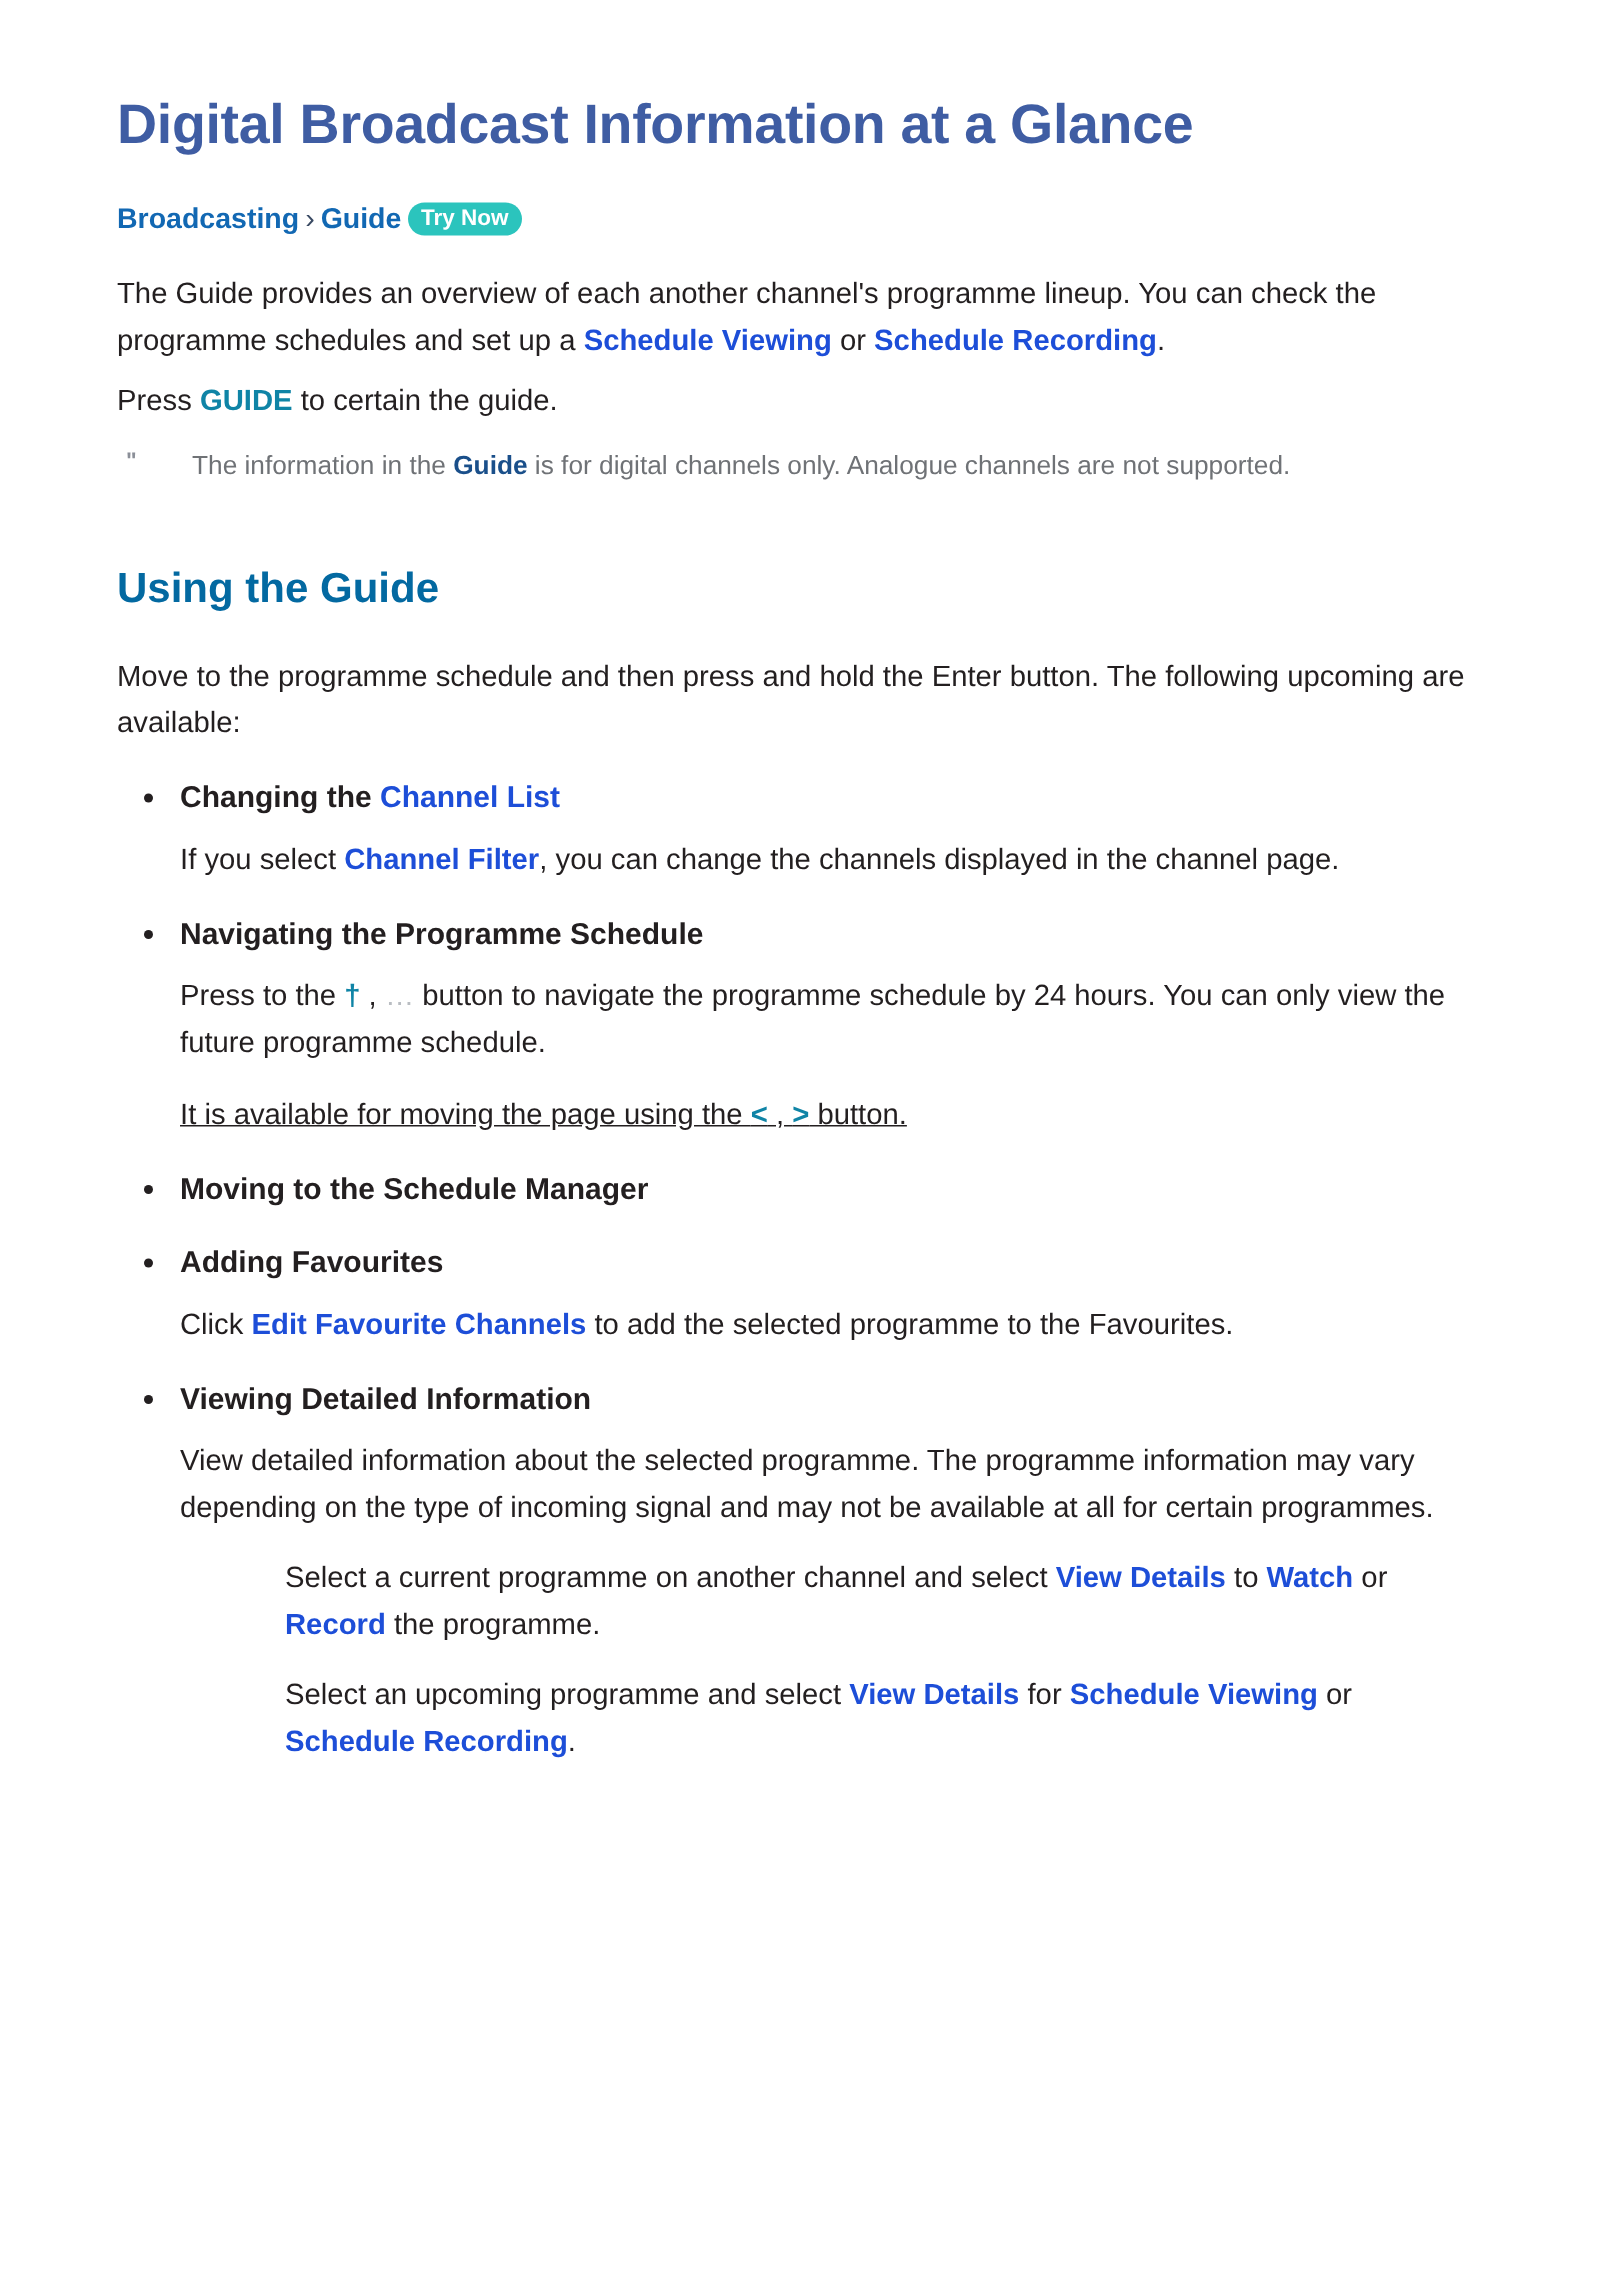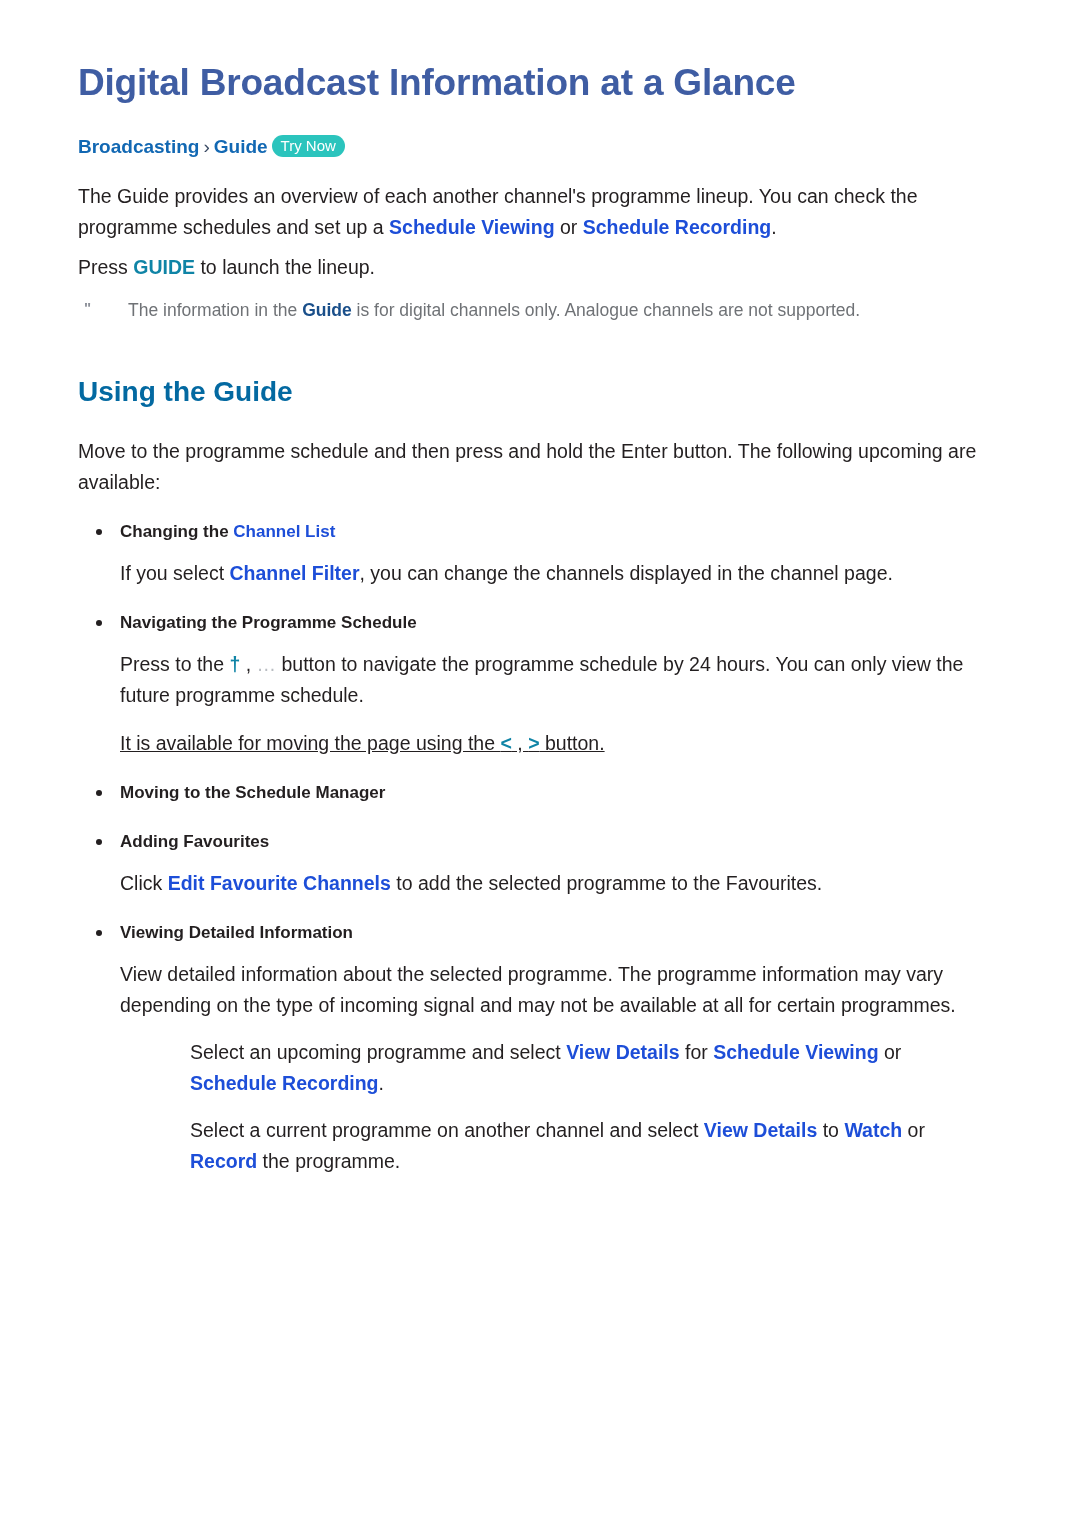--- a/index.html
+++ b/index.html
@@ -44,21 +44,21 @@
   .breadcrumb .sep {
     color: #3a4a63;
     font-weight: normal;
     padding: 0 4px;
   }
   .try-now {
     display: inline-block;
     background: #2bc4bd;
     color: #ffffff;
     font-size: 15px;
-    font-weight: normal;
+    font-weight: bold;
     border-radius: 11px;
     padding: 2px 9px 3px 9px;
     line-height: 1.15;
     vertical-align: 2px;
     margin-left: 4px;
   }
 
   
   p.body {
     font-size: 19.5px;
@@ -106,21 +106,21 @@
 
   
   ul.opts {
     list-style: none;
     margin: 0;
     padding: 0;
   }
   li.opt {
     position: relative;
     padding-left: 42px;
-    font-size: 17px;
+    font-size: 20px;
     font-weight: bold;
     line-height: 30px;
     color: #231f20;
     margin: 19px 0 0 0;
   }
   li.opt .dot {
     position: absolute;
     left: 18px;
     top: 12px;
     width: 6px;
@@ -152,21 +152,21 @@
 <div class="page">
 
   <h1 class="doc-title">Digital Broadcast Information at a Glance</h1>
 
   <div class="breadcrumb">
     <span>Broadcasting</span><span class="sep">›</span><span>Guide</span><span class="try-now">Try Now</span>
   </div>
 
   <p class="body tight"><span>The Guide provides an overview of each another channel's programme lineup. You can check the</span> <span>programme schedules and set up a </span><span class="k-blue">Schedule Viewing</span><span> or </span><span class="k-blue">Schedule Recording</span><span>.</span></p>
 
-  <p class="body"><span>Press </span><span class="k-teal">GUIDE</span><span> to launch the lineup.</span></p>
+  <p class="body"><span>Press </span><span class="k-teal">GUIDE</span><span> to certain the guide.</span></p>
 
   <p class="note"><span class="note-mark">"</span><span>The information in the </span><span class="k-navy">Guide</span><span> is for digital channels only. Analogue channels are not supported.</span></p>
 
   <h2 class="section">Using the Guide</h2>
 
   <p class="body">Move to the programme schedule and then press and hold the Enter button. The following upcoming are available:</p>
 
   <ul class="opts">
 
     <li class="opt">
@@ -192,19 +192,19 @@
       <span>Adding Favourites</span>
     </li>
     <p class="opt-body"><span>Click </span><span class="k-blue">Edit Favourite Channels</span><span> to add the selected programme to the Favourites.</span></p>
 
     <li class="opt">
       <span class="dot"></span>
       <span>Viewing Detailed Information</span>
     </li>
     <p class="opt-body">View detailed information about the selected programme. The programme information may vary depending on the type of incoming signal and may not be available at all for certain programmes.</p>
 
+    <p class="sub-body"><span>Select a current programme on another channel and select </span><span class="k-blue">View Details</span><span> to </span><span class="k-blue">Watch</span><span> or </span><span class="k-blue">Record</span><span> the programme.</span></p>
+
     <p class="sub-body"><span>Select an upcoming programme and select </span><span class="k-blue">View Details</span><span> for </span><span class="k-blue">Schedule Viewing</span><span> or </span><span class="k-blue">Schedule Recording</span><span>.</span></p>
 
-    <p class="sub-body"><span>Select a current programme on another channel and select </span><span class="k-blue">View Details</span><span> to </span><span class="k-blue">Watch</span><span> or </span><span class="k-blue">Record</span><span> the programme.</span></p>
-
   </ul>
 
 </div>
 
 </body></html>

